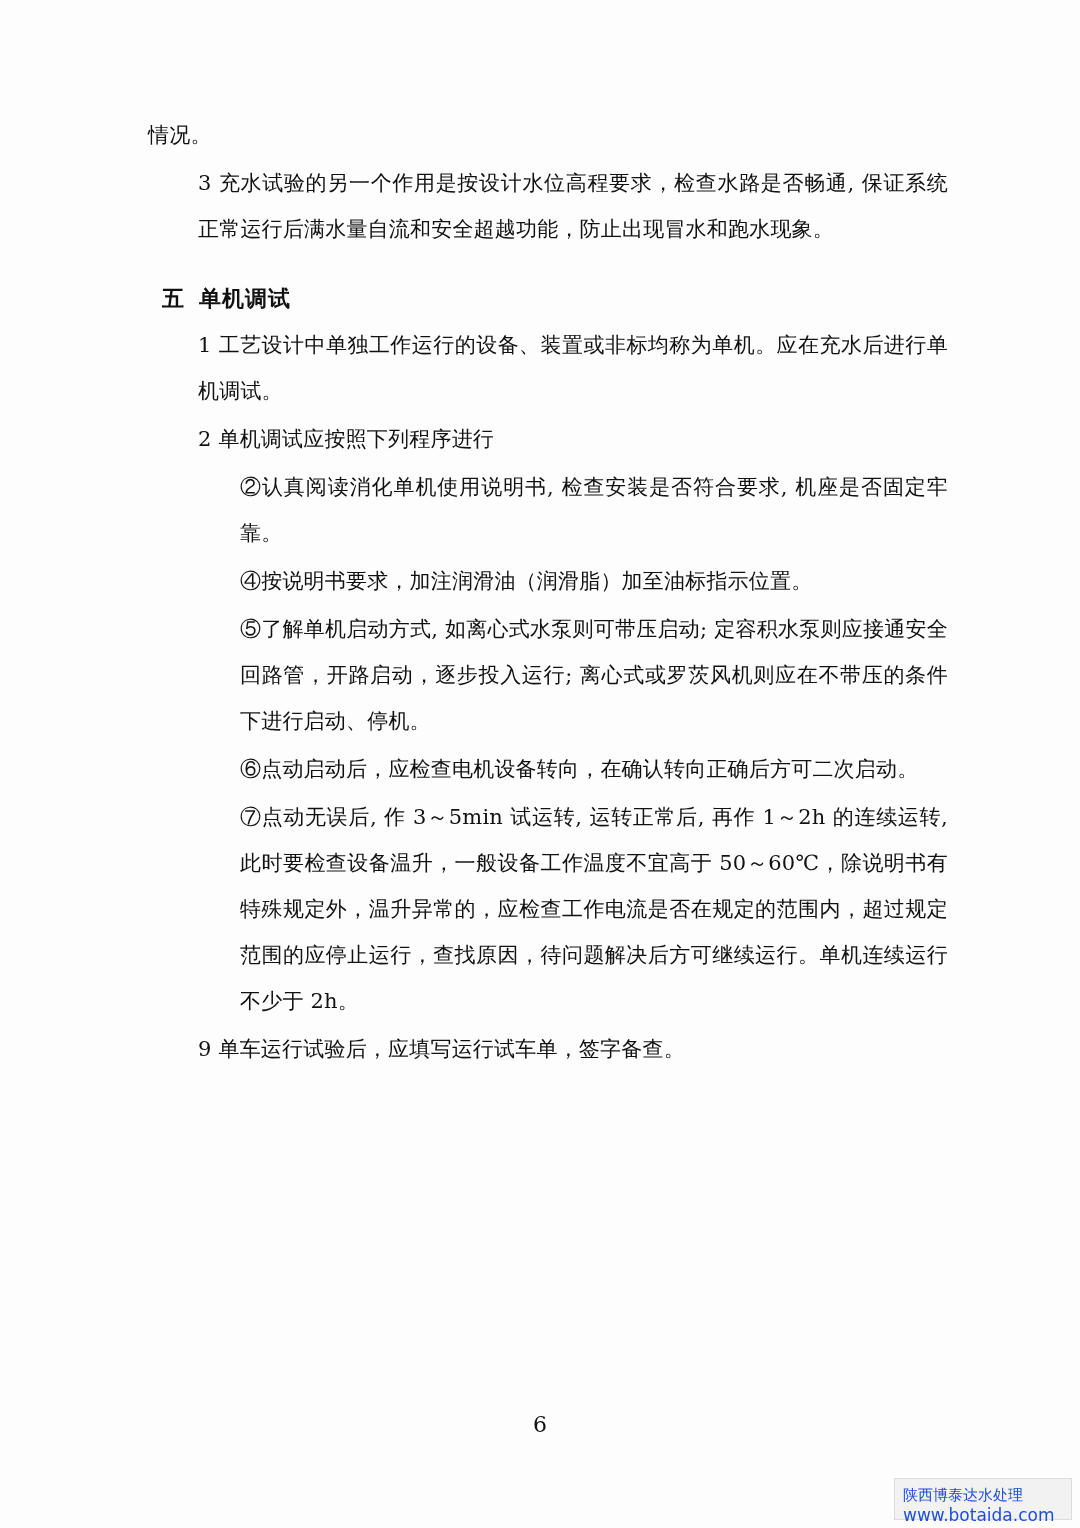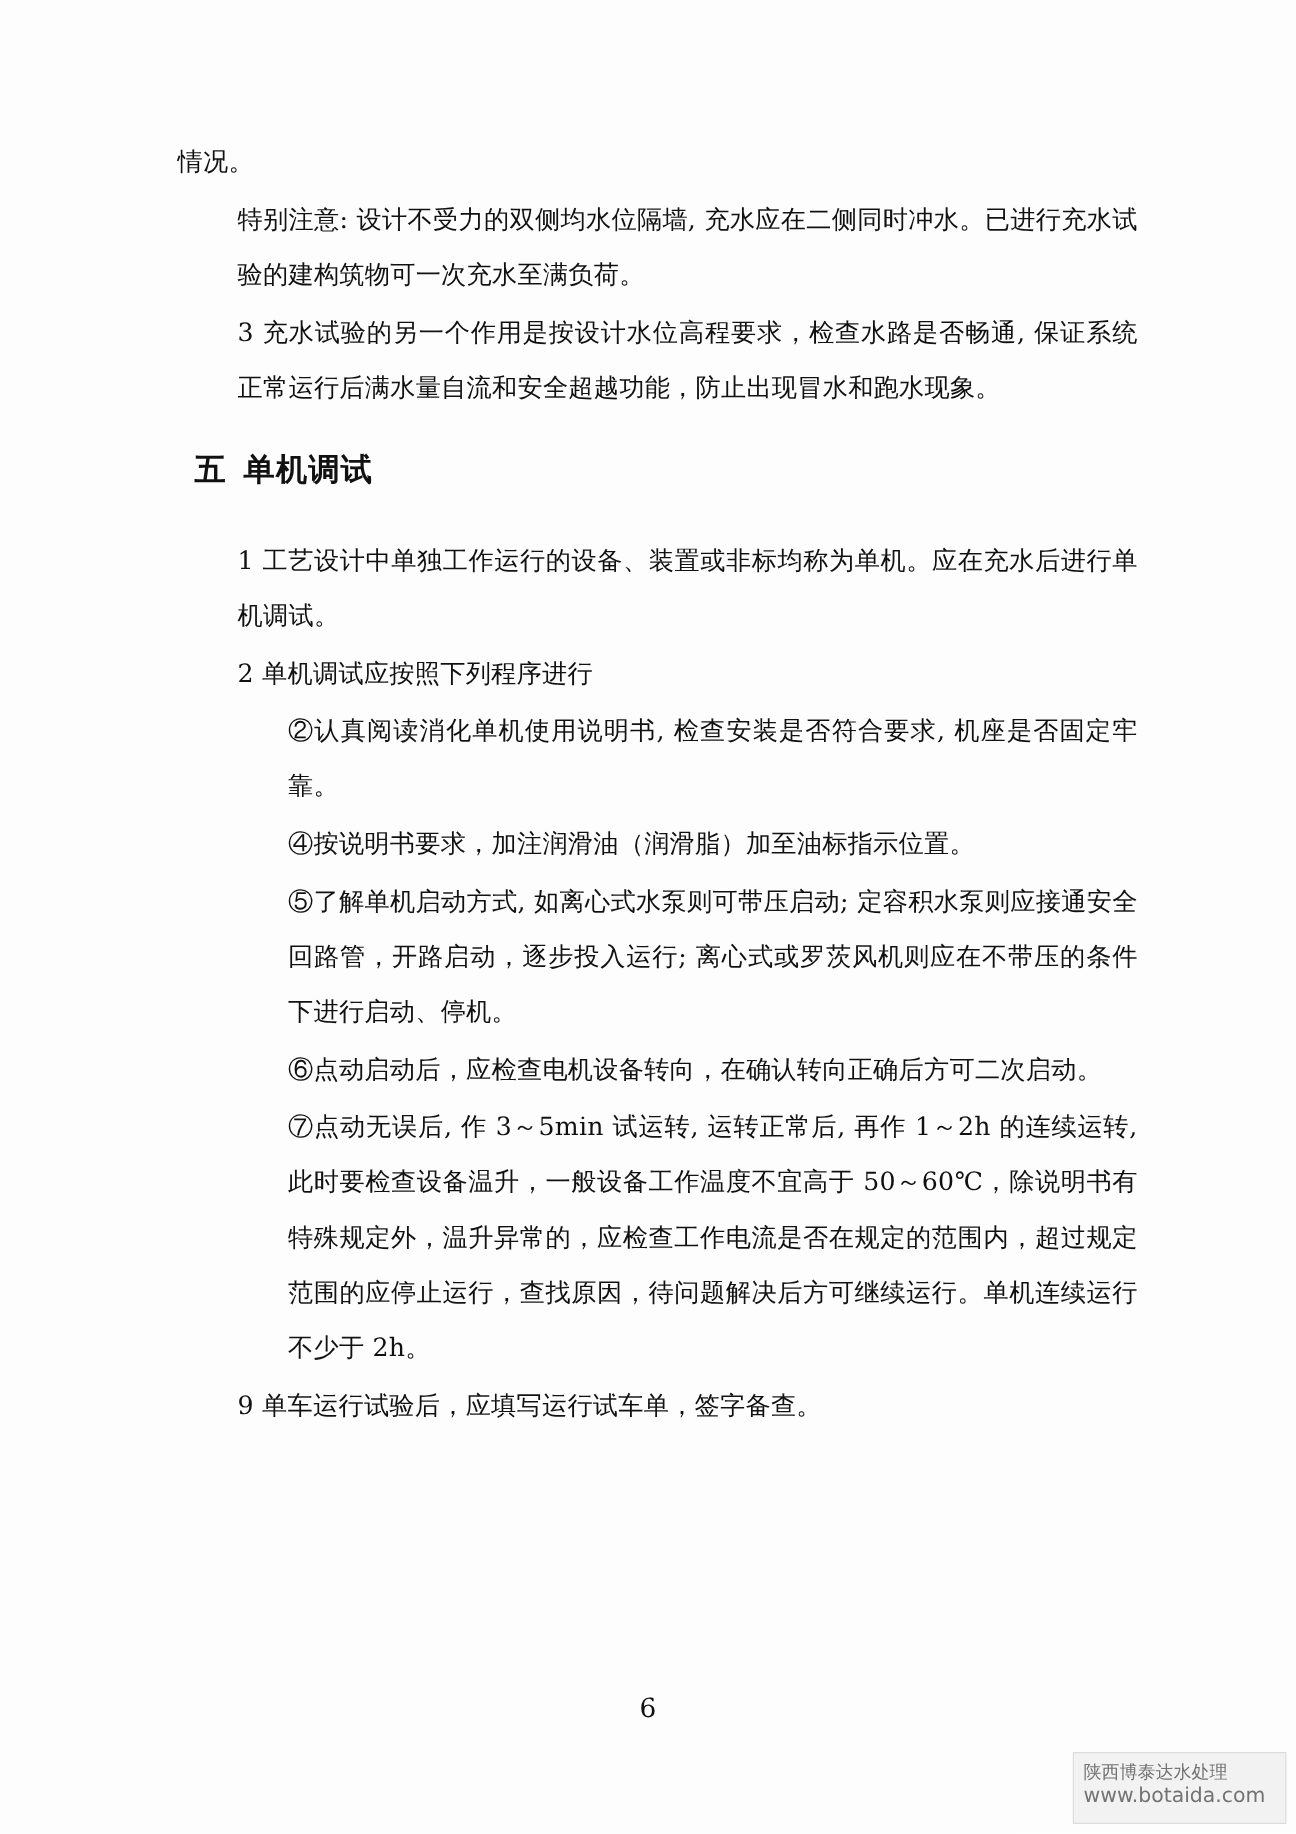--- a/index.html
+++ b/index.html
@@ -33,70 +33,69 @@
     font-size: 21px;
     line-height: 46px;
     letter-spacing: 0.2px;
     text-align: justify;
     text-justify: inter-ideograph;
   }
   .para { text-indent: 0; }
   .ind-50 { padding-left: 50px; }
   .ind-92 { padding-left: 92px; }
   h2.heading {
-    font-size: 26px;
+    font-size: 22px;
     font-weight: bold;
-    margin: 26px 0 32px 0;
+    margin: 26px 0 4px 0;
     padding-left: 14px;
     line-height: 40px;
     letter-spacing: 1px;
   }
   .heading .num { margin-right: 14px; }
   .pagenum {
     position: absolute;
     top: 1412px;
     left: 0;
     width: 1080px;
     text-align: center;
     font-size: 22px;
     font-family: "DejaVu Serif", "Liberation Serif", serif;
     color: #111;
   }
   .watermark {
     position: absolute;
     right: 8px;
     bottom: 8px;
     width: 178px;
-    height: 60px;
+    height: 42px;
     background: #f2f2f2;
     border: 1px solid #dcdcdc;
     box-sizing: border-box;
     padding: 6px 8px;
     font-family: "DejaVu Sans", "Liberation Sans", sans-serif;
-    color: #737373;
+    color: #1d4ed8;
   }
   .watermark .wm-title {
     font-size: 15px;
     line-height: 20px;
     white-space: nowrap;
   }
   .watermark .wm-url {
     font-size: 17px;
     line-height: 20px;
     white-space: nowrap;
   }
 </style>
 </head>
 <body>
 
 <div class="page">
   <div class="content">
 
     <p class="para">情况。</p>
-    <p class="para ind-50">特别注意: 设计不受力的双侧均水位隔墙, 充水应在二侧同时冲水。已进行充水试验的建构筑物可一次充水至满负荷。</p>
     <p class="para ind-50">3 充水试验的另一个作用是按设计水位高程要求，检查水路是否畅通, 保证系统正常运行后满水量自流和安全超越功能，防止出现冒水和跑水现象。</p>
 
     <h2 class="heading">
       <span class="num">五</span><span>单机调试</span>
     </h2>
 
     <p class="para ind-50">1 工艺设计中单独工作运行的设备、装置或非标均称为单机。应在充水后进行单机调试。</p>
     <p class="para ind-50">2 单机调试应按照下列程序进行</p>
     <p class="para ind-92">②认真阅读消化单机使用说明书, 检查安装是否符合要求, 机座是否固定牢靠。</p>
     <p class="para ind-92">④按说明书要求，加注润滑油（润滑脂）加至油标指示位置。</p>

